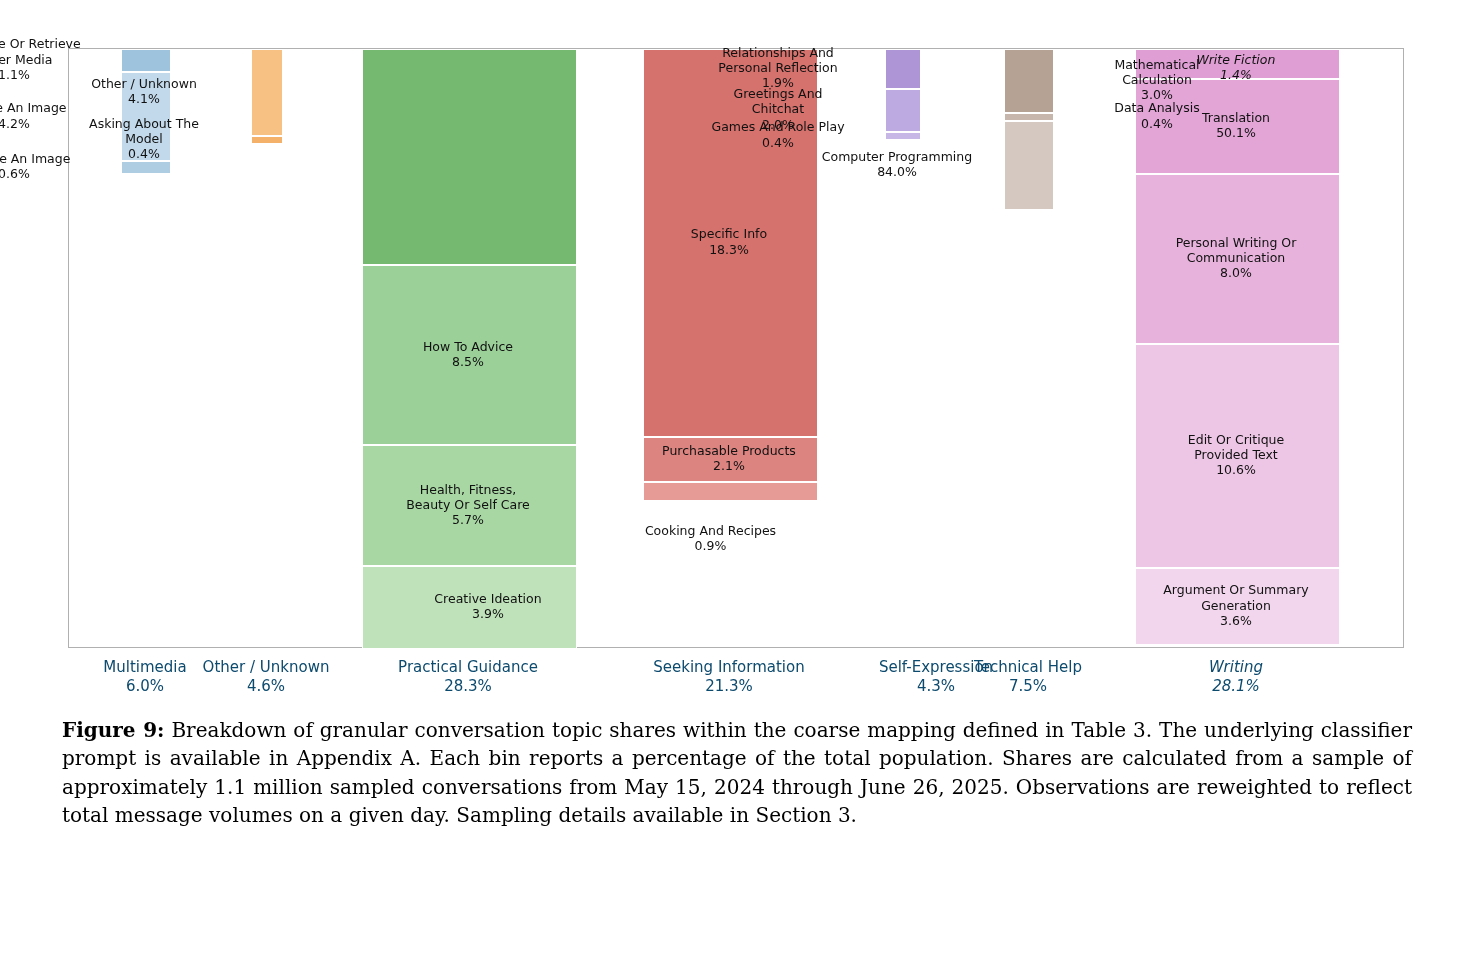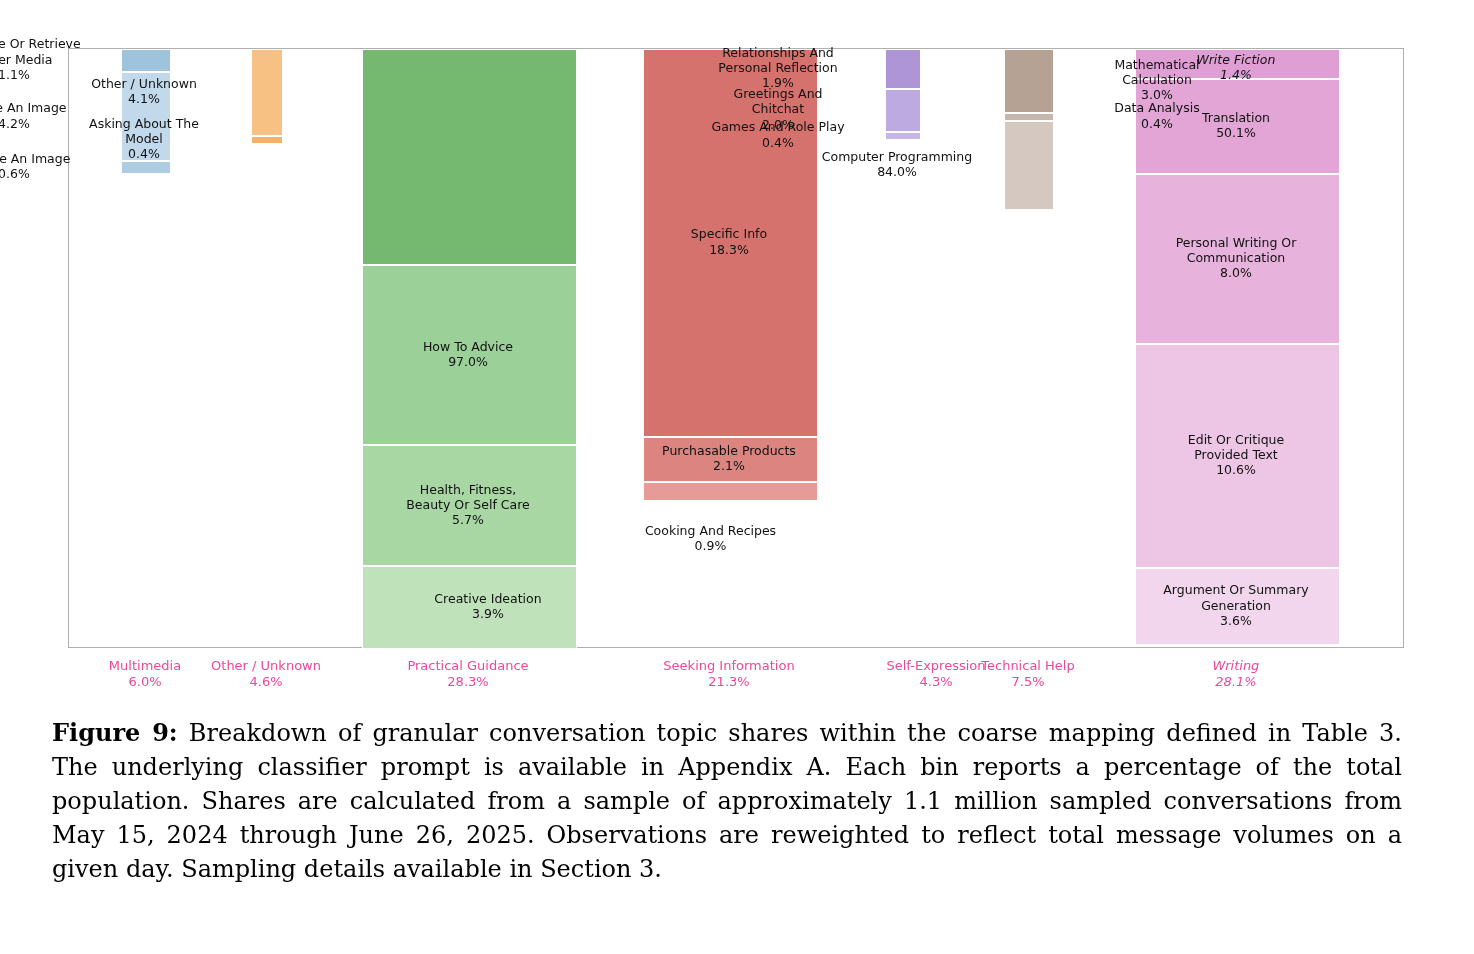--- a/index.html
+++ b/index.html
@@ -53,33 +53,33 @@
     font-size: 12.5px;
     line-height: 1.22;
     color: #111;
     white-space: pre-line;
     pointer-events: none;
   }
   
   .cat-label {
     position: absolute;
     text-align: center;
-    font-size: 13px;
+    font-size: 15px;
     line-height: 1.25;
-    color: #ec4899;
+    color: #0c4a6e;
     white-space: pre-line;
   }
   
   #caption {
     position: absolute;
-    left: 52px;
+    left: 62px;
     top: 716px;
     width: 1350px;
     font-family: "DejaVu Serif", serif;
-    font-size: 24px;
+    font-size: 20px;
     line-height: 1.42;
     text-align: justify;
     color: #000;
   }
   #caption .fig-num {
     font-weight: bold;
   }
 </style>
 </head>
 <body>
@@ -155,21 +155,21 @@
     <div class="seg-label" style="left: -86px; top: 100.345px; width: 200px;">Create An Image
 4.2%</div>
     <div class="seg-label" style="left: -86px; top: 151.228px; width: 200px;">Analyze An Image
 0.6%</div>
     <div class="seg-label" style="left: 44px; top: 75.9629px; width: 200px;">Other / Unknown
 4.1%</div>
     <div class="seg-label" style="left: 44px; top: 115.916px; width: 200px;">Asking About The
 Model
 0.4%</div>
     <div class="seg-label" style="left: 364.5px; top: 338.86px; width: 207px;">How To Advice
-97.0%</div>
+8.5%</div>
     <div class="seg-label" style="left: 364.5px; top: 481.64px; width: 207px;">Health, Fitness,
 Beauty Or Self Care
 5.7%</div>
     <div class="seg-label" style="left: 364.5px; top: 591.157px; width: 207px; margin-left: 20px;">Creative Ideation
 3.9%</div>
     <div class="seg-label" style="left: 645.5px; top: 226.493px; width: 167px;">Specific Info
 18.3%</div>
     <div class="seg-label" style="left: 645.5px; top: 442.747px; width: 167px;">Purchasable Products
 2.1%</div>
     <div class="seg-label" style="left: 627px; top: 474.549px; width: 167px; margin-top: 48px;">Cooking And Recipes

